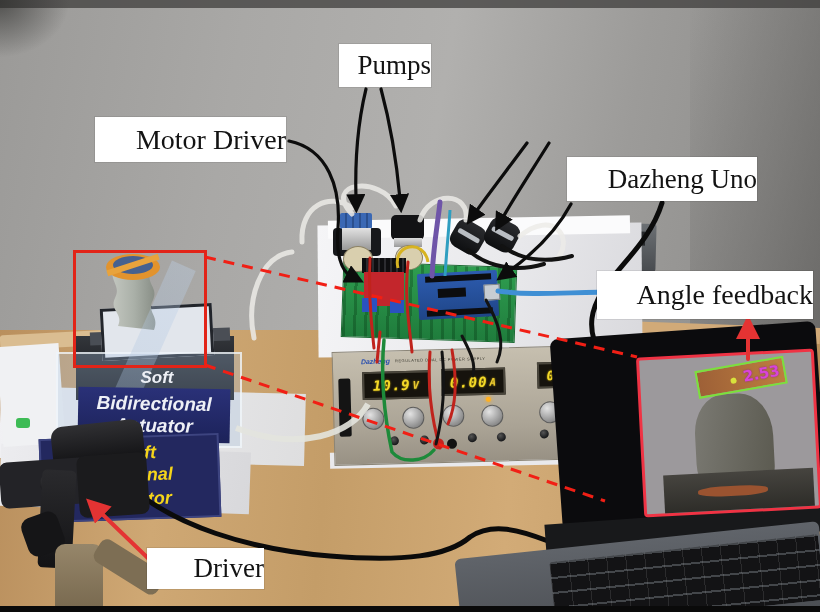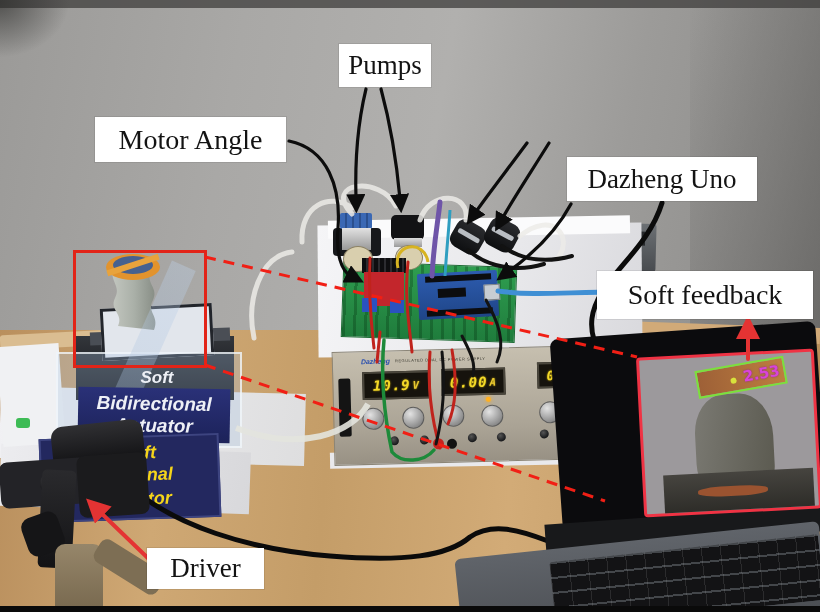--- a/index.html
+++ b/index.html
@@ -3,21 +3,21 @@
 <meta charset="utf-8">
 <style>
   html,body{margin:0;padding:0;}
   body{width:820px;height:612px;overflow:hidden;background:#a9a8a6;
        font-family:"Liberation Sans",sans-serif;}
   .stage{position:relative;width:820px;height:612px;overflow:hidden;}
   .abs{position:absolute;}
   
   .label-box{position:absolute;background:#fff;color:#131313;z-index:11;
     font-family:"Liberation Serif",serif;display:flex;align-items:center;
-    justify-content:center;box-shadow:0 0 0 1px rgba(0,0,0,.08);}
+    justify-content:flex-end;box-shadow:0 0 0 1px rgba(0,0,0,.08);}
   
   .sseg{position:absolute;background:#16130d;border:2px solid #4a463c;
     color:#f3d929;font-family:"DejaVu Sans Mono",monospace;font-weight:bold;
     font-style:italic;display:flex;align-items:center;justify-content:center;
     letter-spacing:1px;text-shadow:0 0 2px #c7a80e;}
   .sseg .unit{font-size:.75em;margin-left:2px;color:#e8c832;}
   .knob{position:absolute;width:20px;height:20px;border-radius:50%;
     background:radial-gradient(circle at 35% 30%,#e3e3e3,#8f8f8f 70%,#6f6f6f);
     border:1px solid #5d5d5d;}
   .jack{position:absolute;width:9px;height:9px;border-radius:50%;
@@ -281,26 +281,26 @@
     <g stroke="#e43333" stroke-width="4" fill="none" stroke-linecap="round" marker-end="url(#mRed)">
       <path d="M748,359 L748,333"></path>
       <path d="M152,562 L99,511"></path>
     </g>
   </svg>
 
   <div class="label-box" style="left:339px;top:44px;width:92px;height:43px;font-size:27px;">
       <span>Pumps</span>
     </div>
   <div class="label-box" style="left:95px;top:117px;width:191px;height:45px;font-size:28px;">
-      <span>Motor Angle</span>
+      <span>Motor Driver</span>
     </div>
   <div class="label-box" style="left:567px;top:157px;width:190px;height:44px;font-size:27px;">
       <span>Dazheng Uno</span>
     </div>
   <div class="label-box" style="left:597px;top:271px;width:216px;height:48px;font-size:28px;">
-      <span>Soft feedback</span>
+      <span>Angle feedback</span>
     </div>
   <div class="label-box" style="left:147px;top:548px;width:117px;height:41px;font-size:27px;">
       <span>Driver</span>
     </div>
 
   <div class="abs" style="left:0;top:606px;width:820px;height:6px;background:#0a0a0a;z-index:12;"></div>
 </div>
 
 </body></html>

